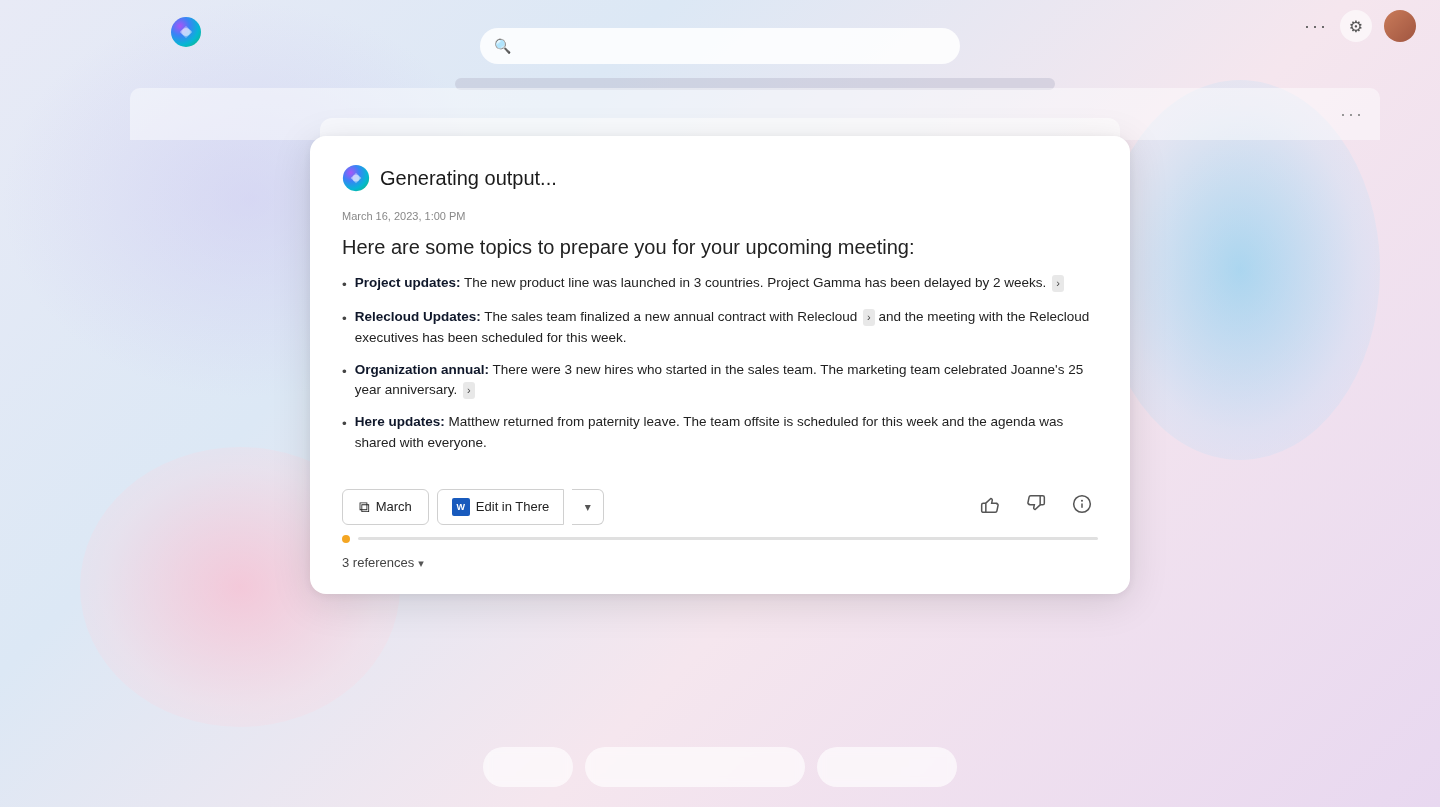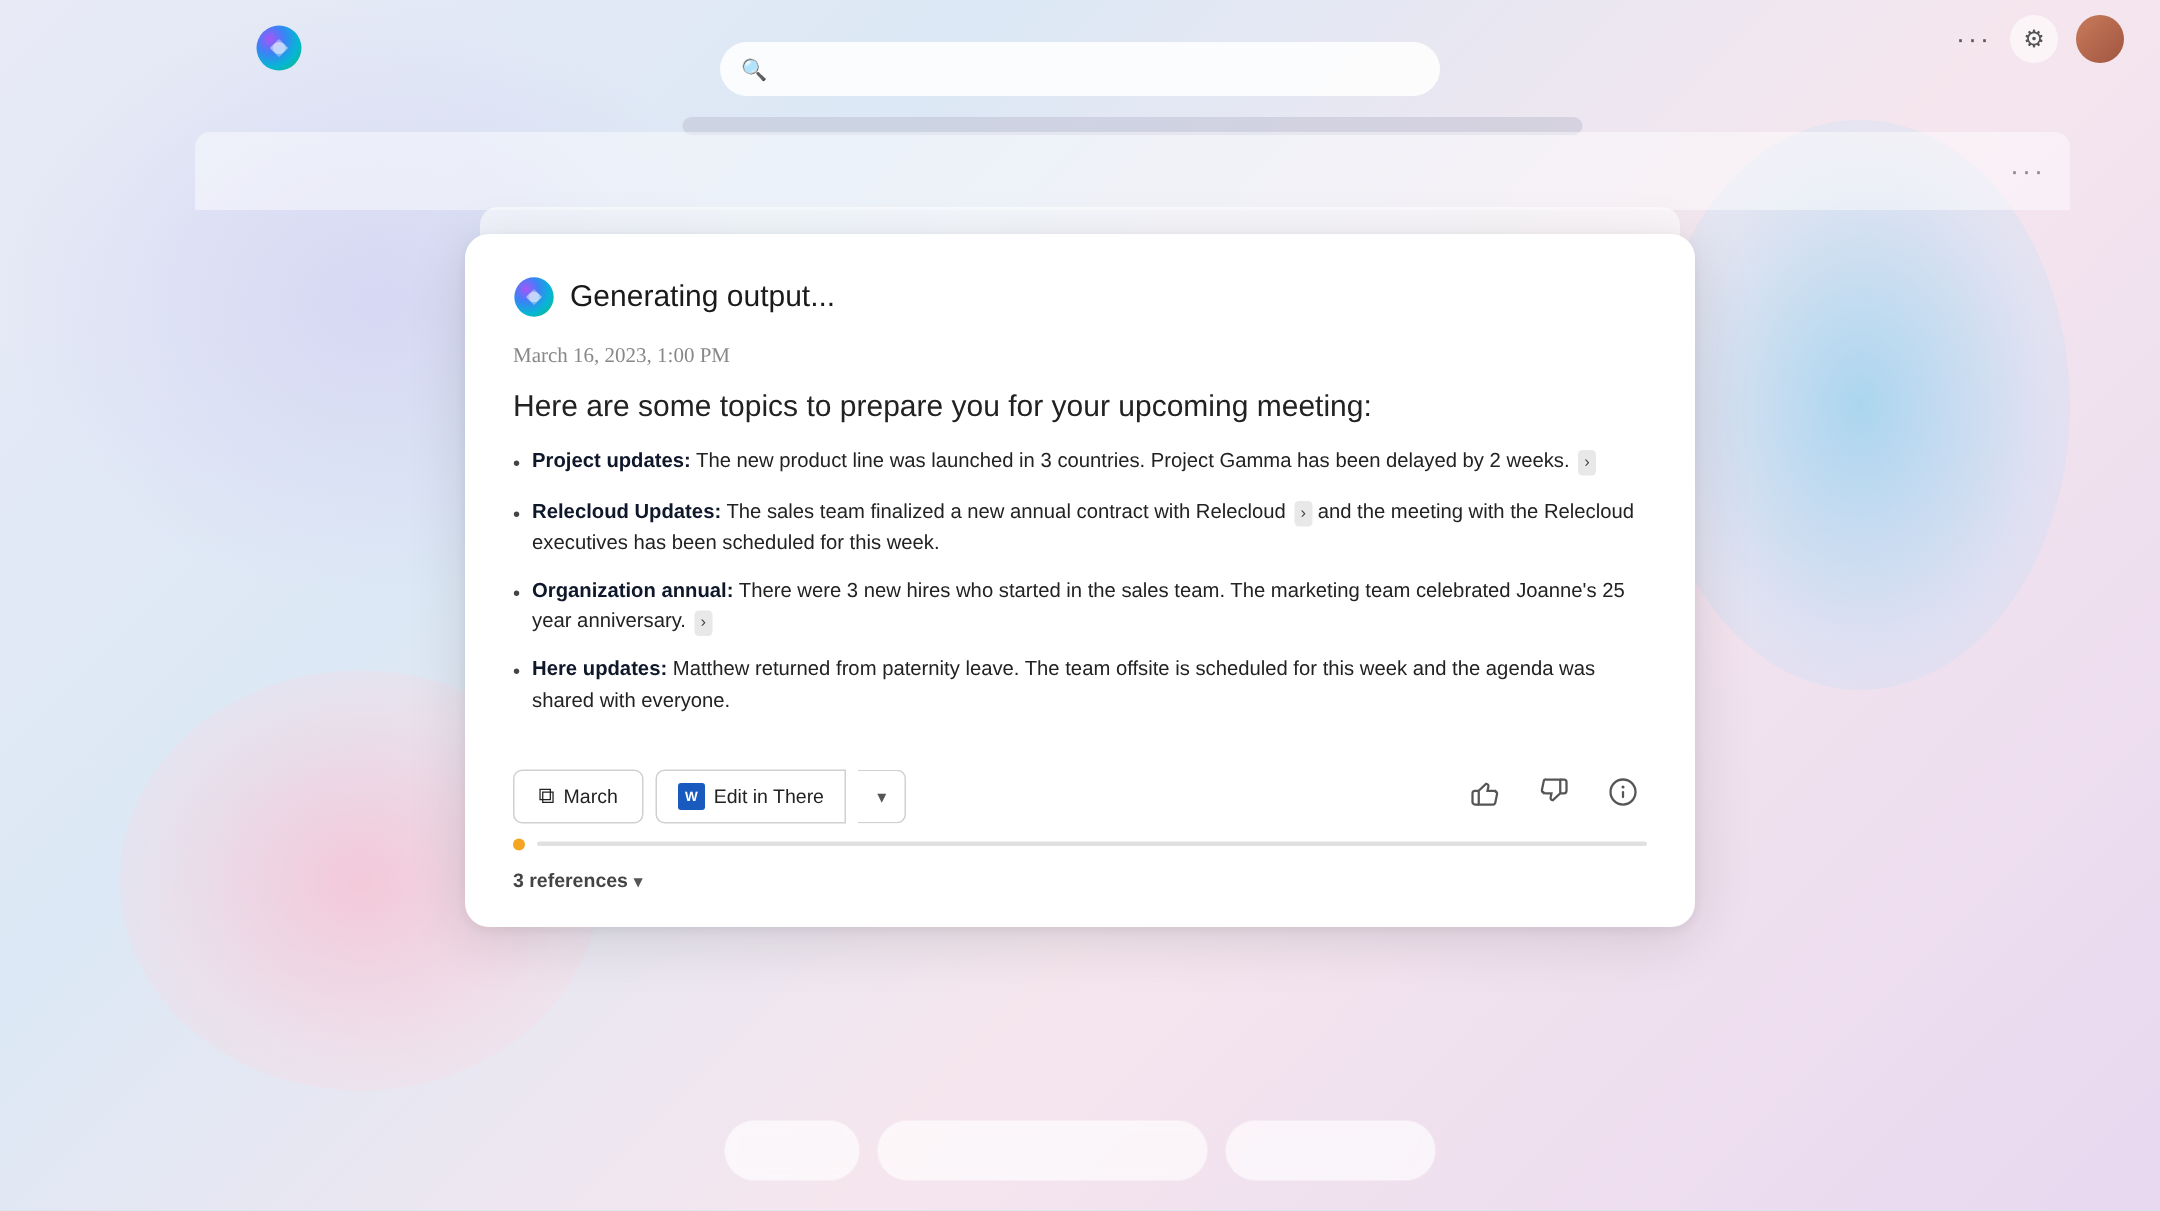--- a/index.html
+++ b/index.html
@@ -134,21 +134,21 @@
 
     .search-bar-icon {
       color: #666;
       font-size: 14px;
     }
 
     
     .card-scene {
       position: relative;
       width: 820px;
-      margin-top: 36px;
+      margin-top: 16px;
     }
 
     
     .card-back-panel {
       position: absolute;
       top: -18px;
       left: 10px;
       right: 10px;
       height: 40px;
       background: rgba(255,255,255,0.6);
@@ -180,24 +180,23 @@
     }
 
     .card-title {
       font-size: 20px;
       font-weight: 400;
       color: #1a1a1a;
     }
 
     
     .timestamp {
-      font-size: 14px;
+      font-size: 11px;
       color: #888;
       margin-bottom: 14px;
-      font-family: Liberation Serif, serif;
     }
 
     
     .intro-text {
       font-size: 20px;
       color: #222;
       margin-bottom: 14px;
     }
 
     
@@ -355,21 +354,20 @@
 
     
     .references {
       display: flex;
       align-items: flex-end;
       gap: 4px;
       margin-top: 12px;
       font-size: 13px;
       color: #444;
       cursor: pointer;
-      font-weight: bold;
     }
 
     .ref-chevron {
       font-size: 11px;
       color: #555;
     }
 
     
     .suggestion-pills {
       position: absolute;

